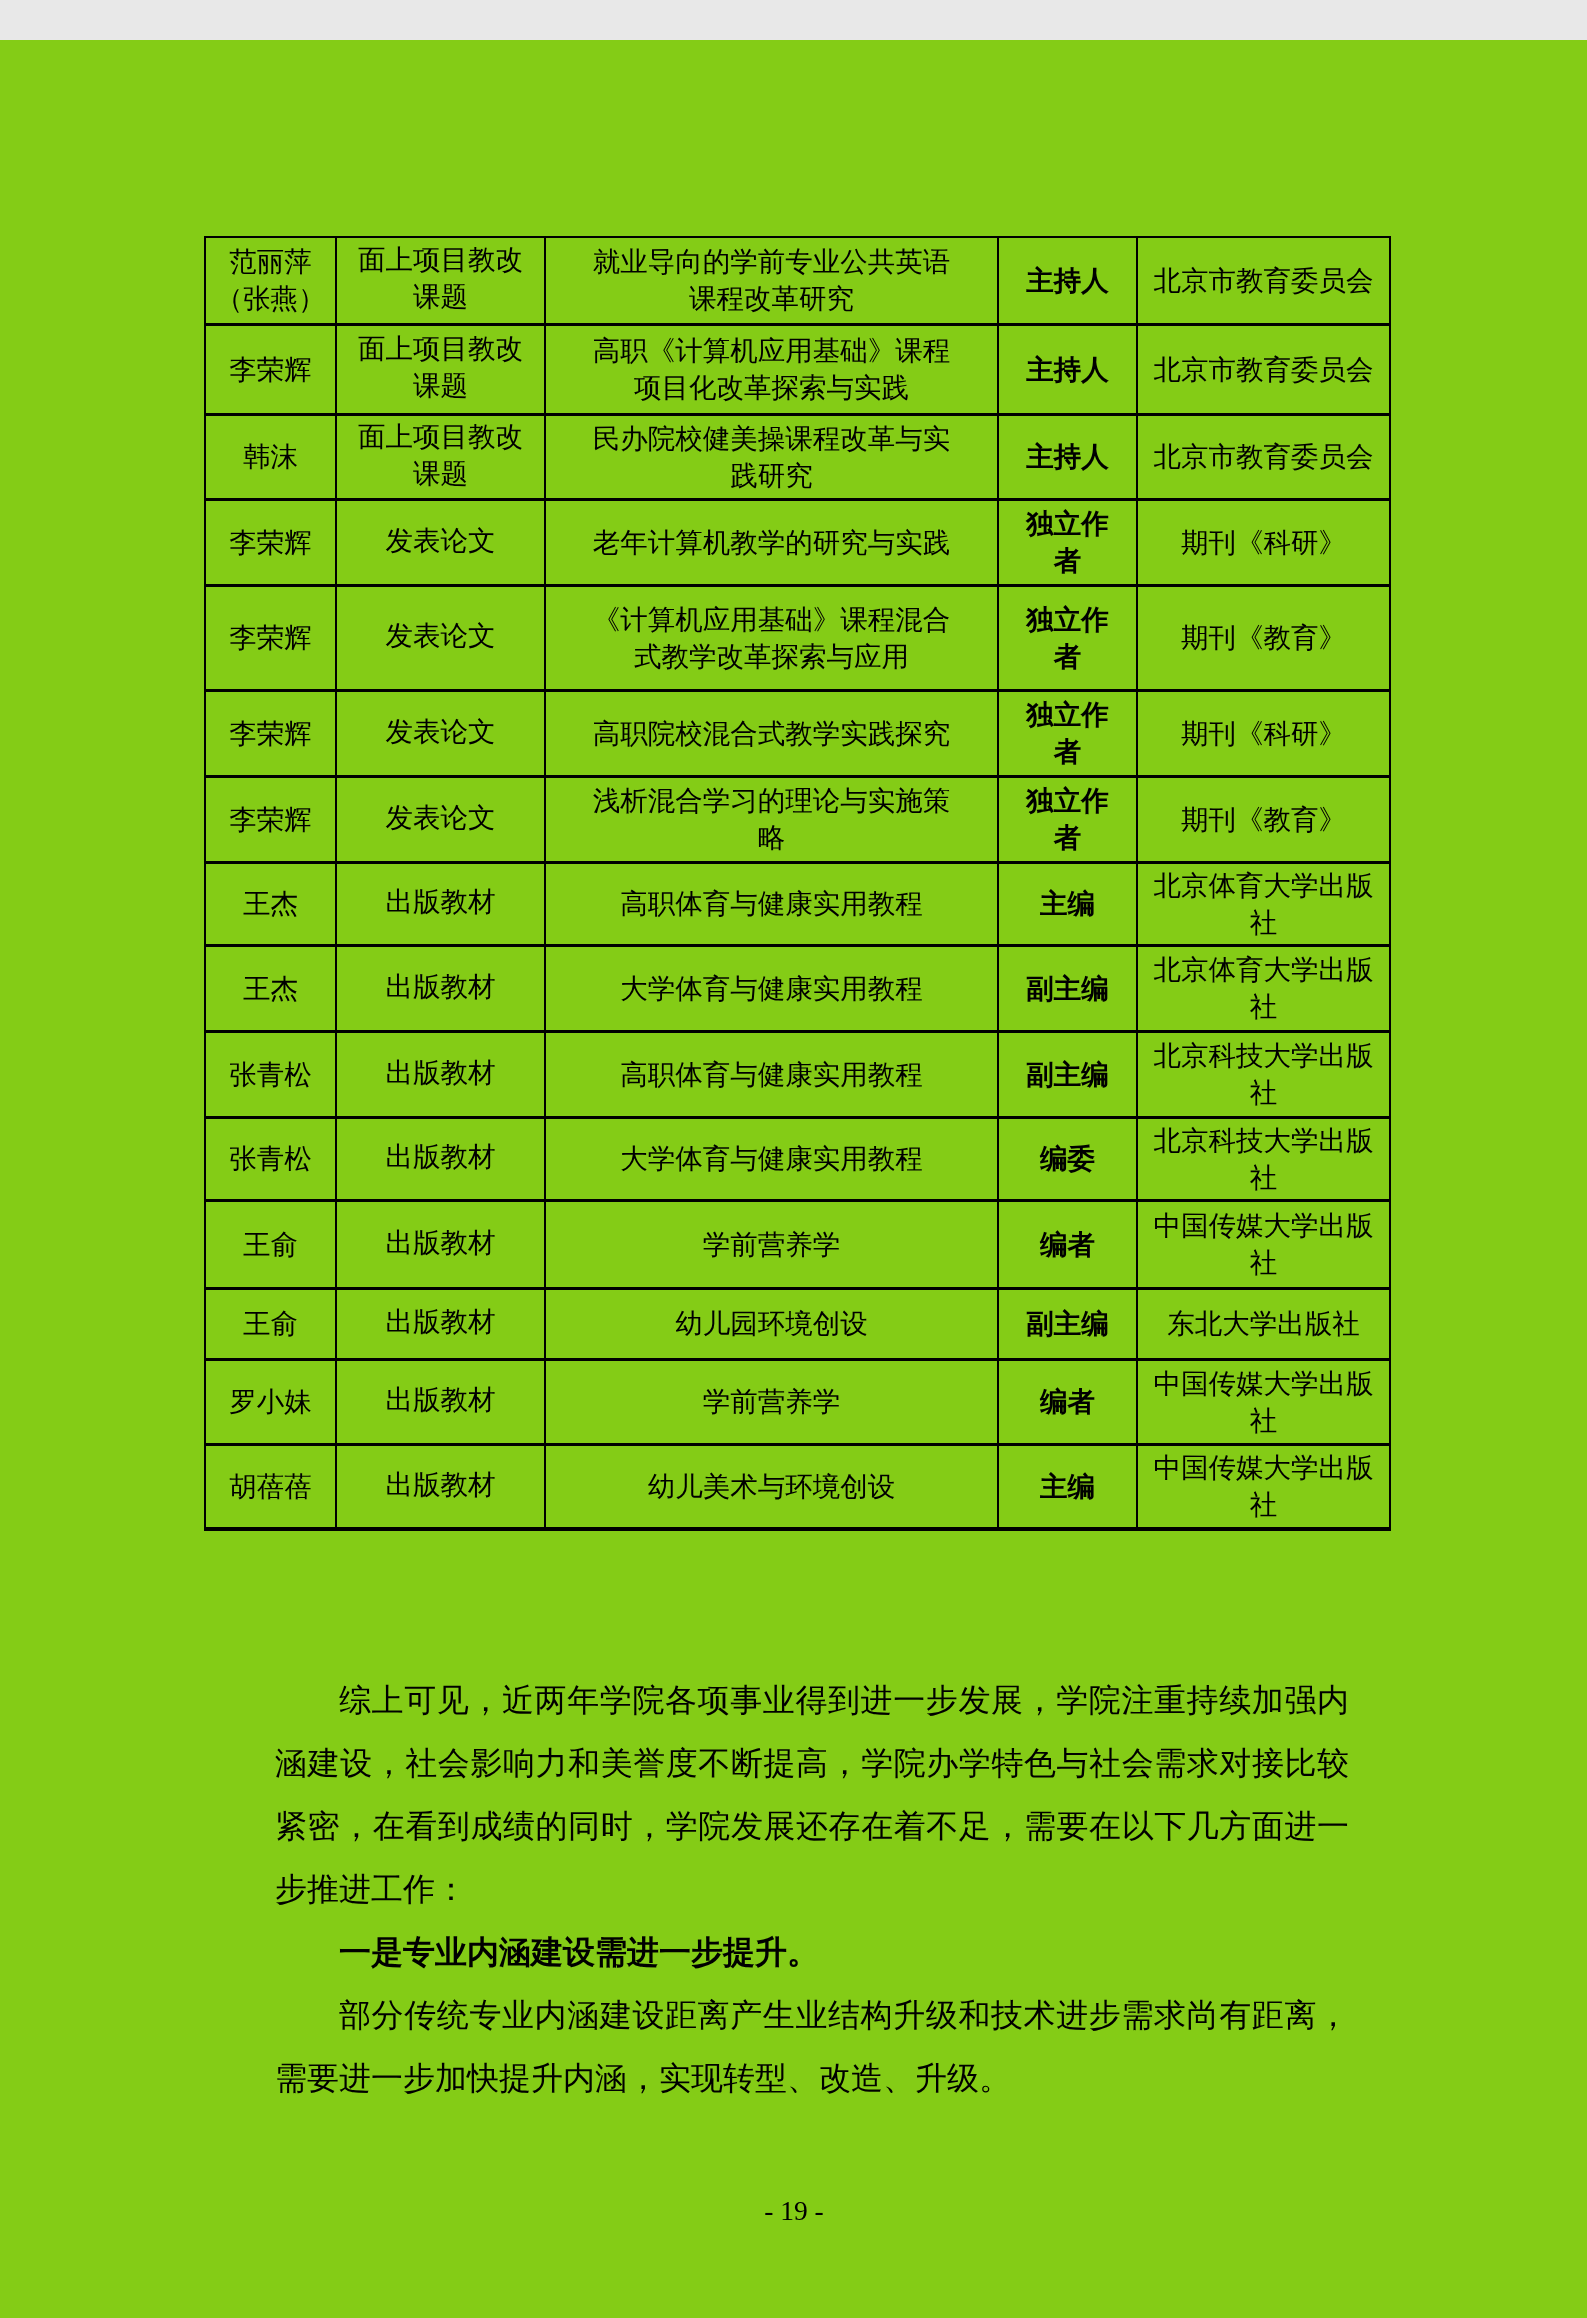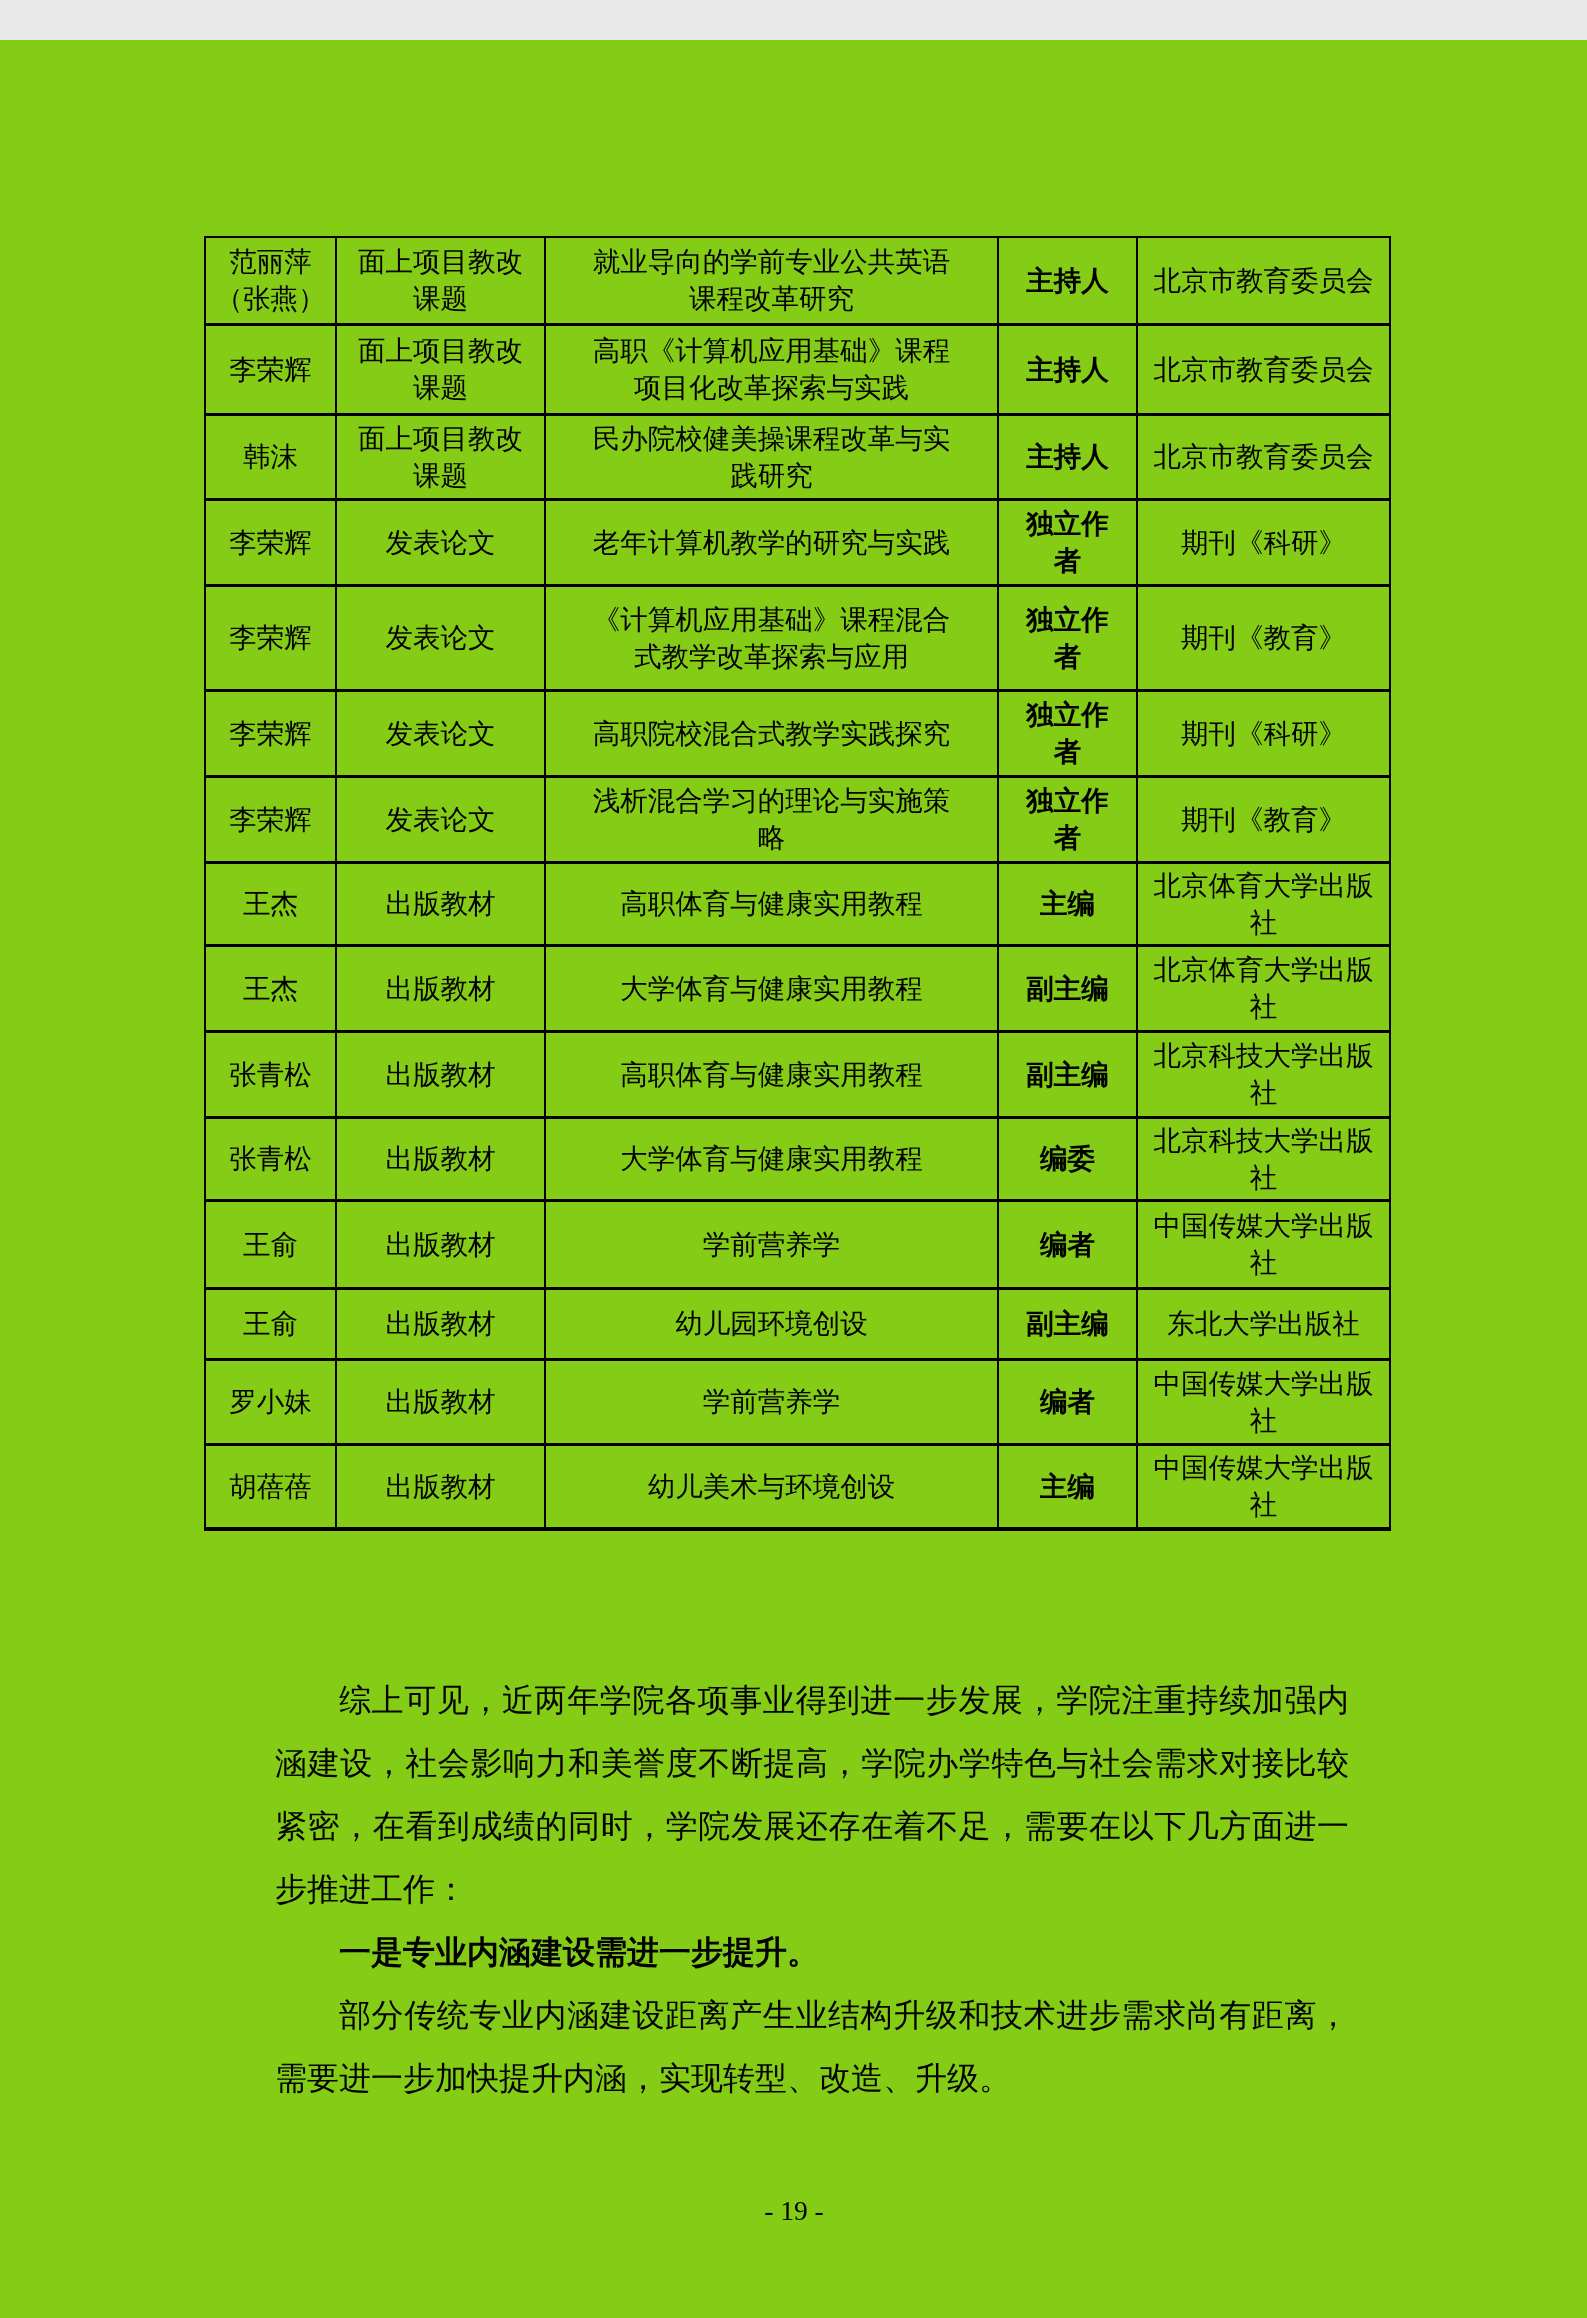--- a/index.html
+++ b/index.html
@@ -28,21 +28,21 @@
     line-height:37px;
     text-align:center;
     vertical-align:middle;
     padding:0;
     line-break:strict;
     overflow:hidden;
   }
   table.ach tr:first-child td{border-top:2.1px solid #000;}
   table.ach tr:last-child td{border-bottom:4.1px solid #000;}
   table.ach td:nth-child(1){padding:0 5.5px;}
-  table.ach td:nth-child(2){padding:0 13px;}
+  table.ach td:nth-child(2){padding:0 13px;font-family:Liberation Mono, monospace;}
   table.ach td:nth-child(3){padding:0 42px;}
   table.ach td:nth-child(4){padding:0 19px;font-weight:bold;}
   table.ach td:nth-child(5){padding:0 3px;}
   
   table.ach tr:nth-child(1){height:87px;}
   table.ach tr:nth-child(2){height:90px;}
   table.ach tr:nth-child(3){height:85px;}
   table.ach tr:nth-child(4){height:86px;}
   table.ach tr:nth-child(5){height:105px;}
   table.ach tr:nth-child(6){height:86px;}

